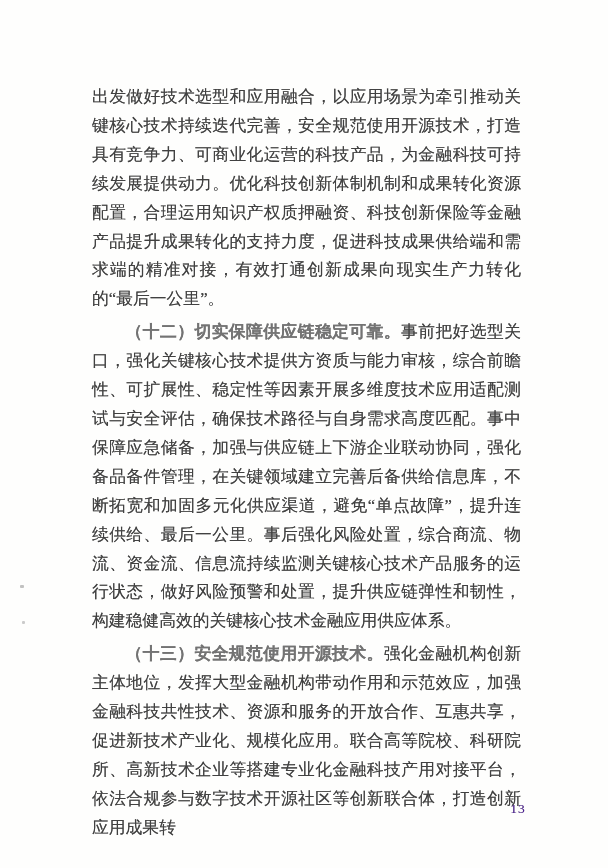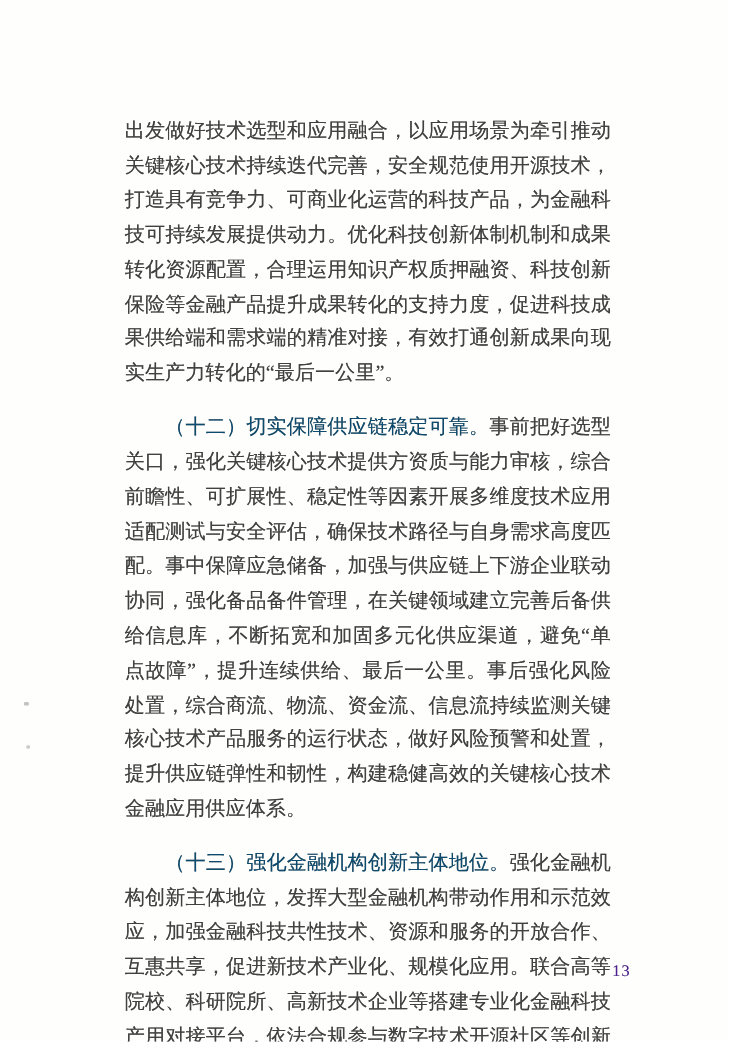--- a/index.html
+++ b/index.html
@@ -25,29 +25,29 @@
     top: 79px;
     width: 437px;
     color: #414141;
     font-size: 16.8px;
     line-height: 28.9px;
     text-align: justify;
     text-justify: inter-character;
     text-shadow: 0 0 0.5px rgba(90,90,90,0.75);
   }
   .para {
-    margin: 16px;
+    margin: 4px;
     padding: 0;
   }
   .para.indent {
     text-indent: 2em;
   }
   .heading {
-    font-weight: 400;
-    color: #0c4a6e;
+    font-weight: 700;
+    color: #737373;
   }
   .body-text {
     font-weight: 400;
   }
   .page-number {
     position: absolute;
     left: 498px;
     top: 801px;
     width: 40px;
     text-align: center;
@@ -76,18 +76,18 @@
     opacity: 0.45;
   }
 </style>
 </head>
 <body>
 
 <div class="page">
   <div class="text-block" id="text-block">
       <p class="para"><span class="body-text">出发做好技术选型和应用融合，以应用场景为牵引推动关键核心技术持续迭代完善，安全规范使用开源技术，打造具有竞争力、可商业化运营的科技产品，为金融科技可持续发展提供动力。优化科技创新体制机制和成果转化资源配置，合理运用知识产权质押融资、科技创新保险等金融产品提升成果转化的支持力度，促进科技成果供给端和需求端的精准对接，有效打通创新成果向现实生产力转化的“最后一公里”。</span></p>
       <p class="para indent"><span class="heading">（十二）切实保障供应链稳定可靠。</span><span class="body-text">事前把好选型关口，强化关键核心技术提供方资质与能力审核，综合前瞻性、可扩展性、稳定性等因素开展多维度技术应用适配测试与安全评估，确保技术路径与自身需求高度匹配。事中保障应急储备，加强与供应链上下游企业联动协同，强化备品备件管理，在关键领域建立完善后备供给信息库，不断拓宽和加固多元化供应渠道，避免“单点故障”，提升连续供给、最后一公里。事后强化风险处置，综合商流、物流、资金流、信息流持续监测关键核心技术产品服务的运行状态，做好风险预警和处置，提升供应链弹性和韧性，构建稳健高效的关键核心技术金融应用供应体系。</span></p>
-      <p class="para indent"><span class="heading">（十三）强化金融机构创新主体地位。</span><span class="body-text">强化金融机构创新主体地位，发挥大型金融机构带动作用和示范效应，加强金融科技共性技术、资源和服务的开放合作、互惠共享，促进新技术产业化、规模化应用。联合高等院校、科研院所、高新技术企业等搭建专业化金融科技产用对接平台，依法合规参与数字技术开源社区等创新联合体，打造创新应用成果转</span></p>
+      <p class="para indent"><span class="heading">（十三）安全规范使用开源技术。</span><span class="body-text">强化金融机构创新主体地位，发挥大型金融机构带动作用和示范效应，加强金融科技共性技术、资源和服务的开放合作、互惠共享，促进新技术产业化、规模化应用。联合高等院校、科研院所、高新技术企业等搭建专业化金融科技产用对接平台，依法合规参与数字技术开源社区等创新联合体，打造创新应用成果转</span></p>
     </div>
   <div class="page-number">13</div>
   <div class="speck speck-1"></div>
   <div class="speck speck-2"></div>
 </div>
 
 </body></html>

